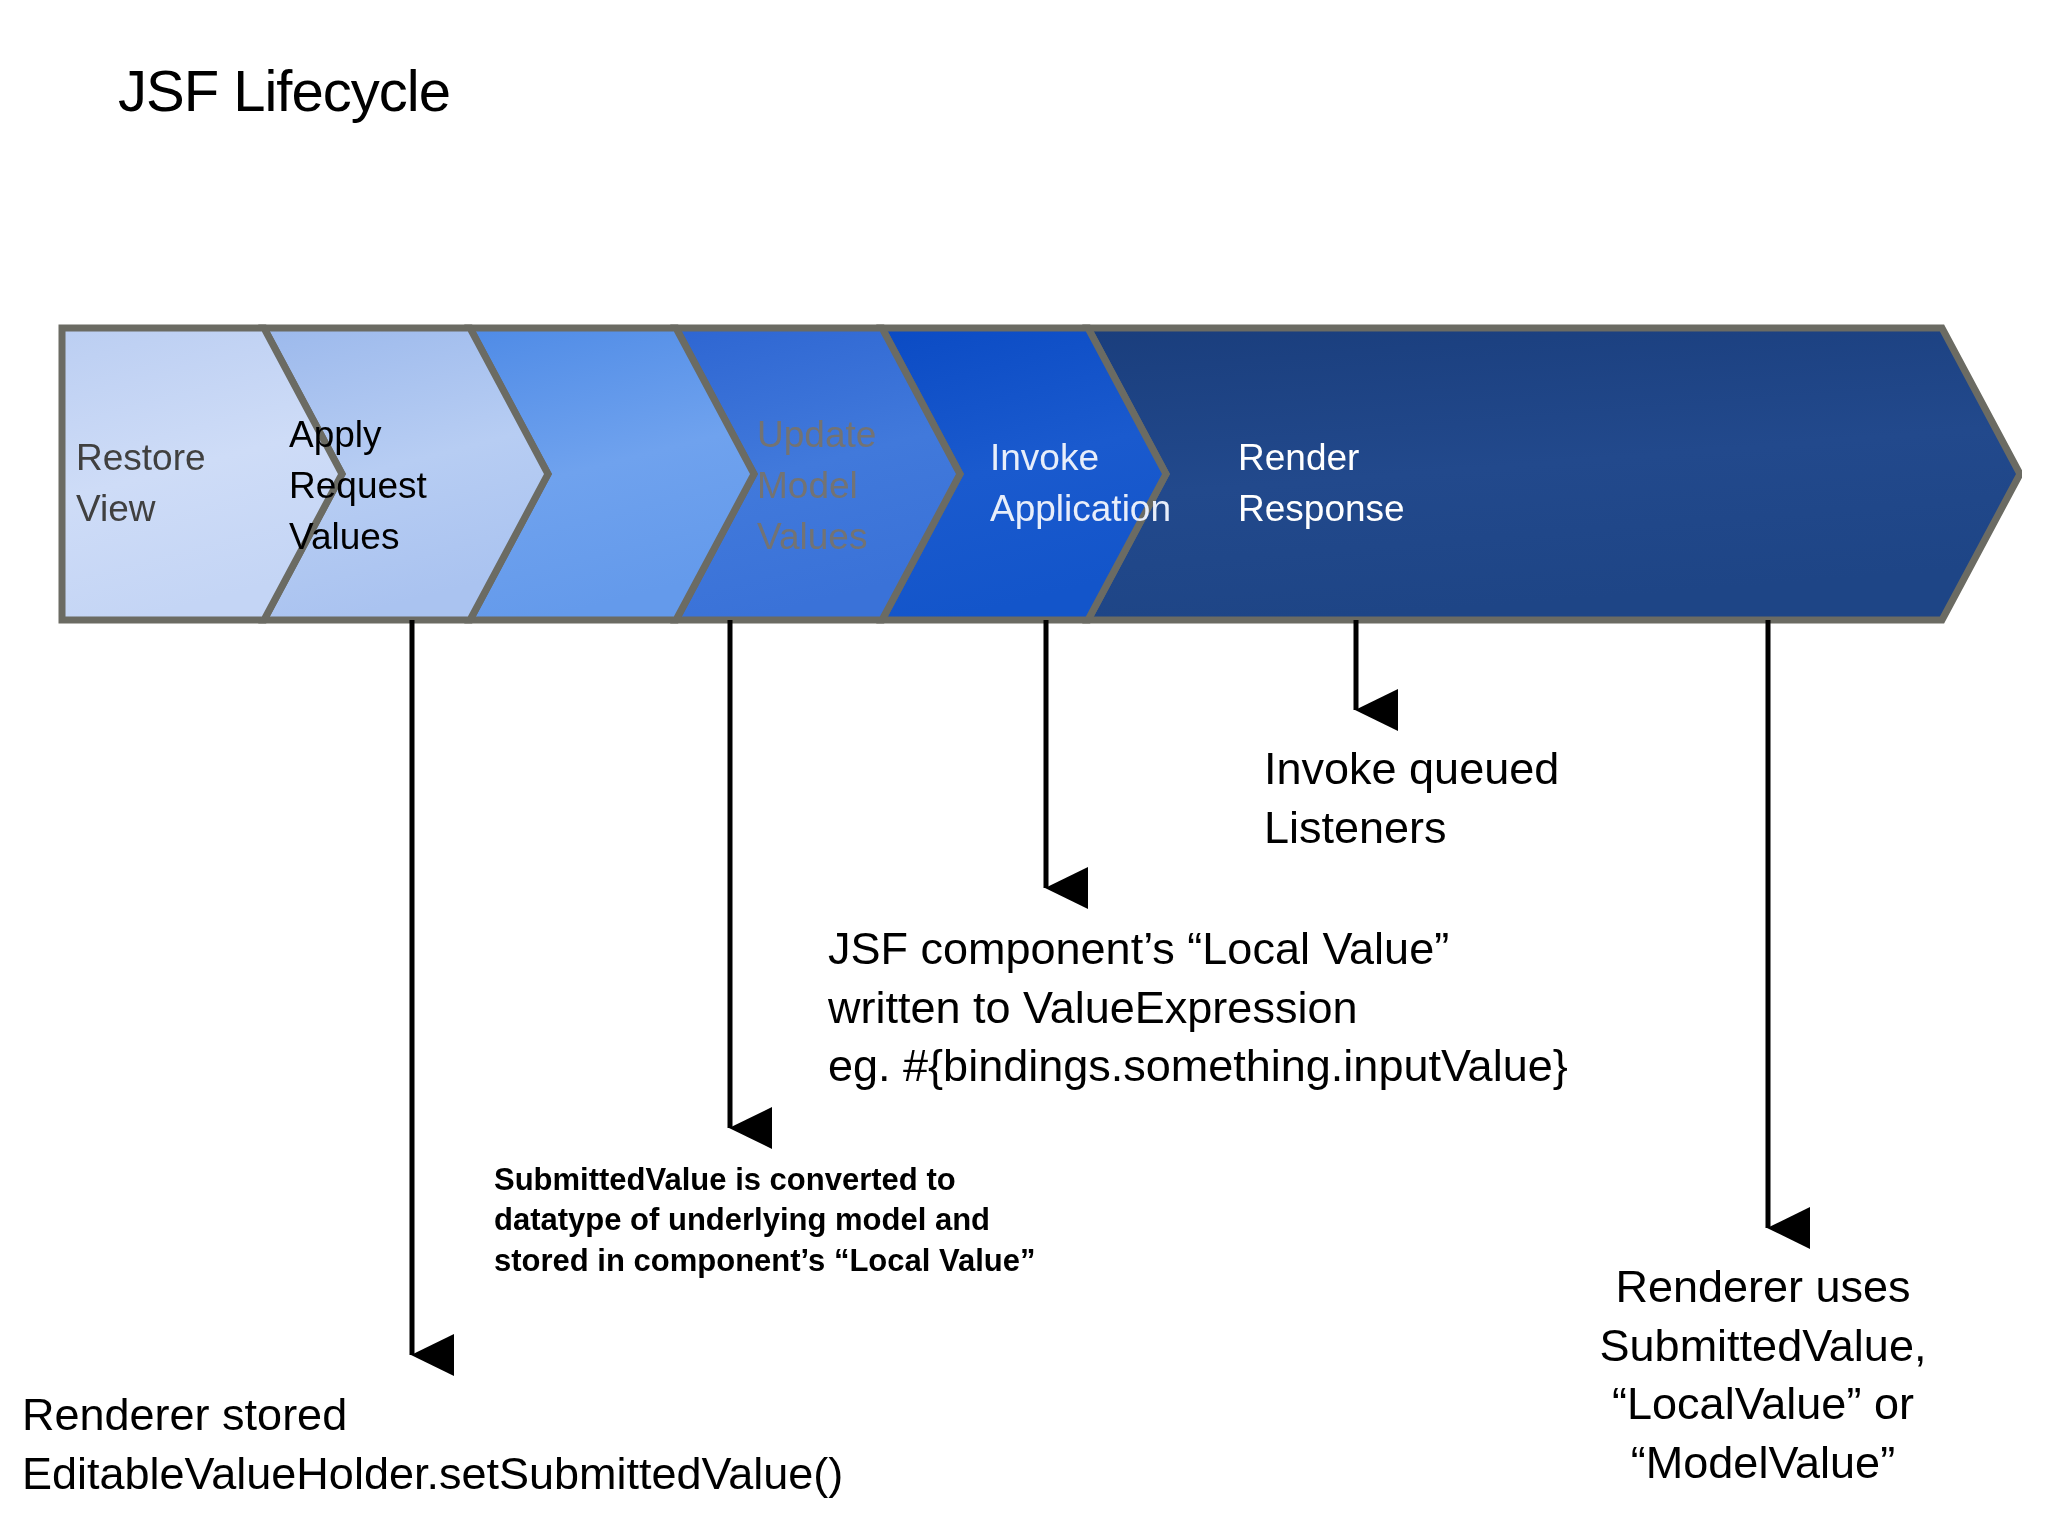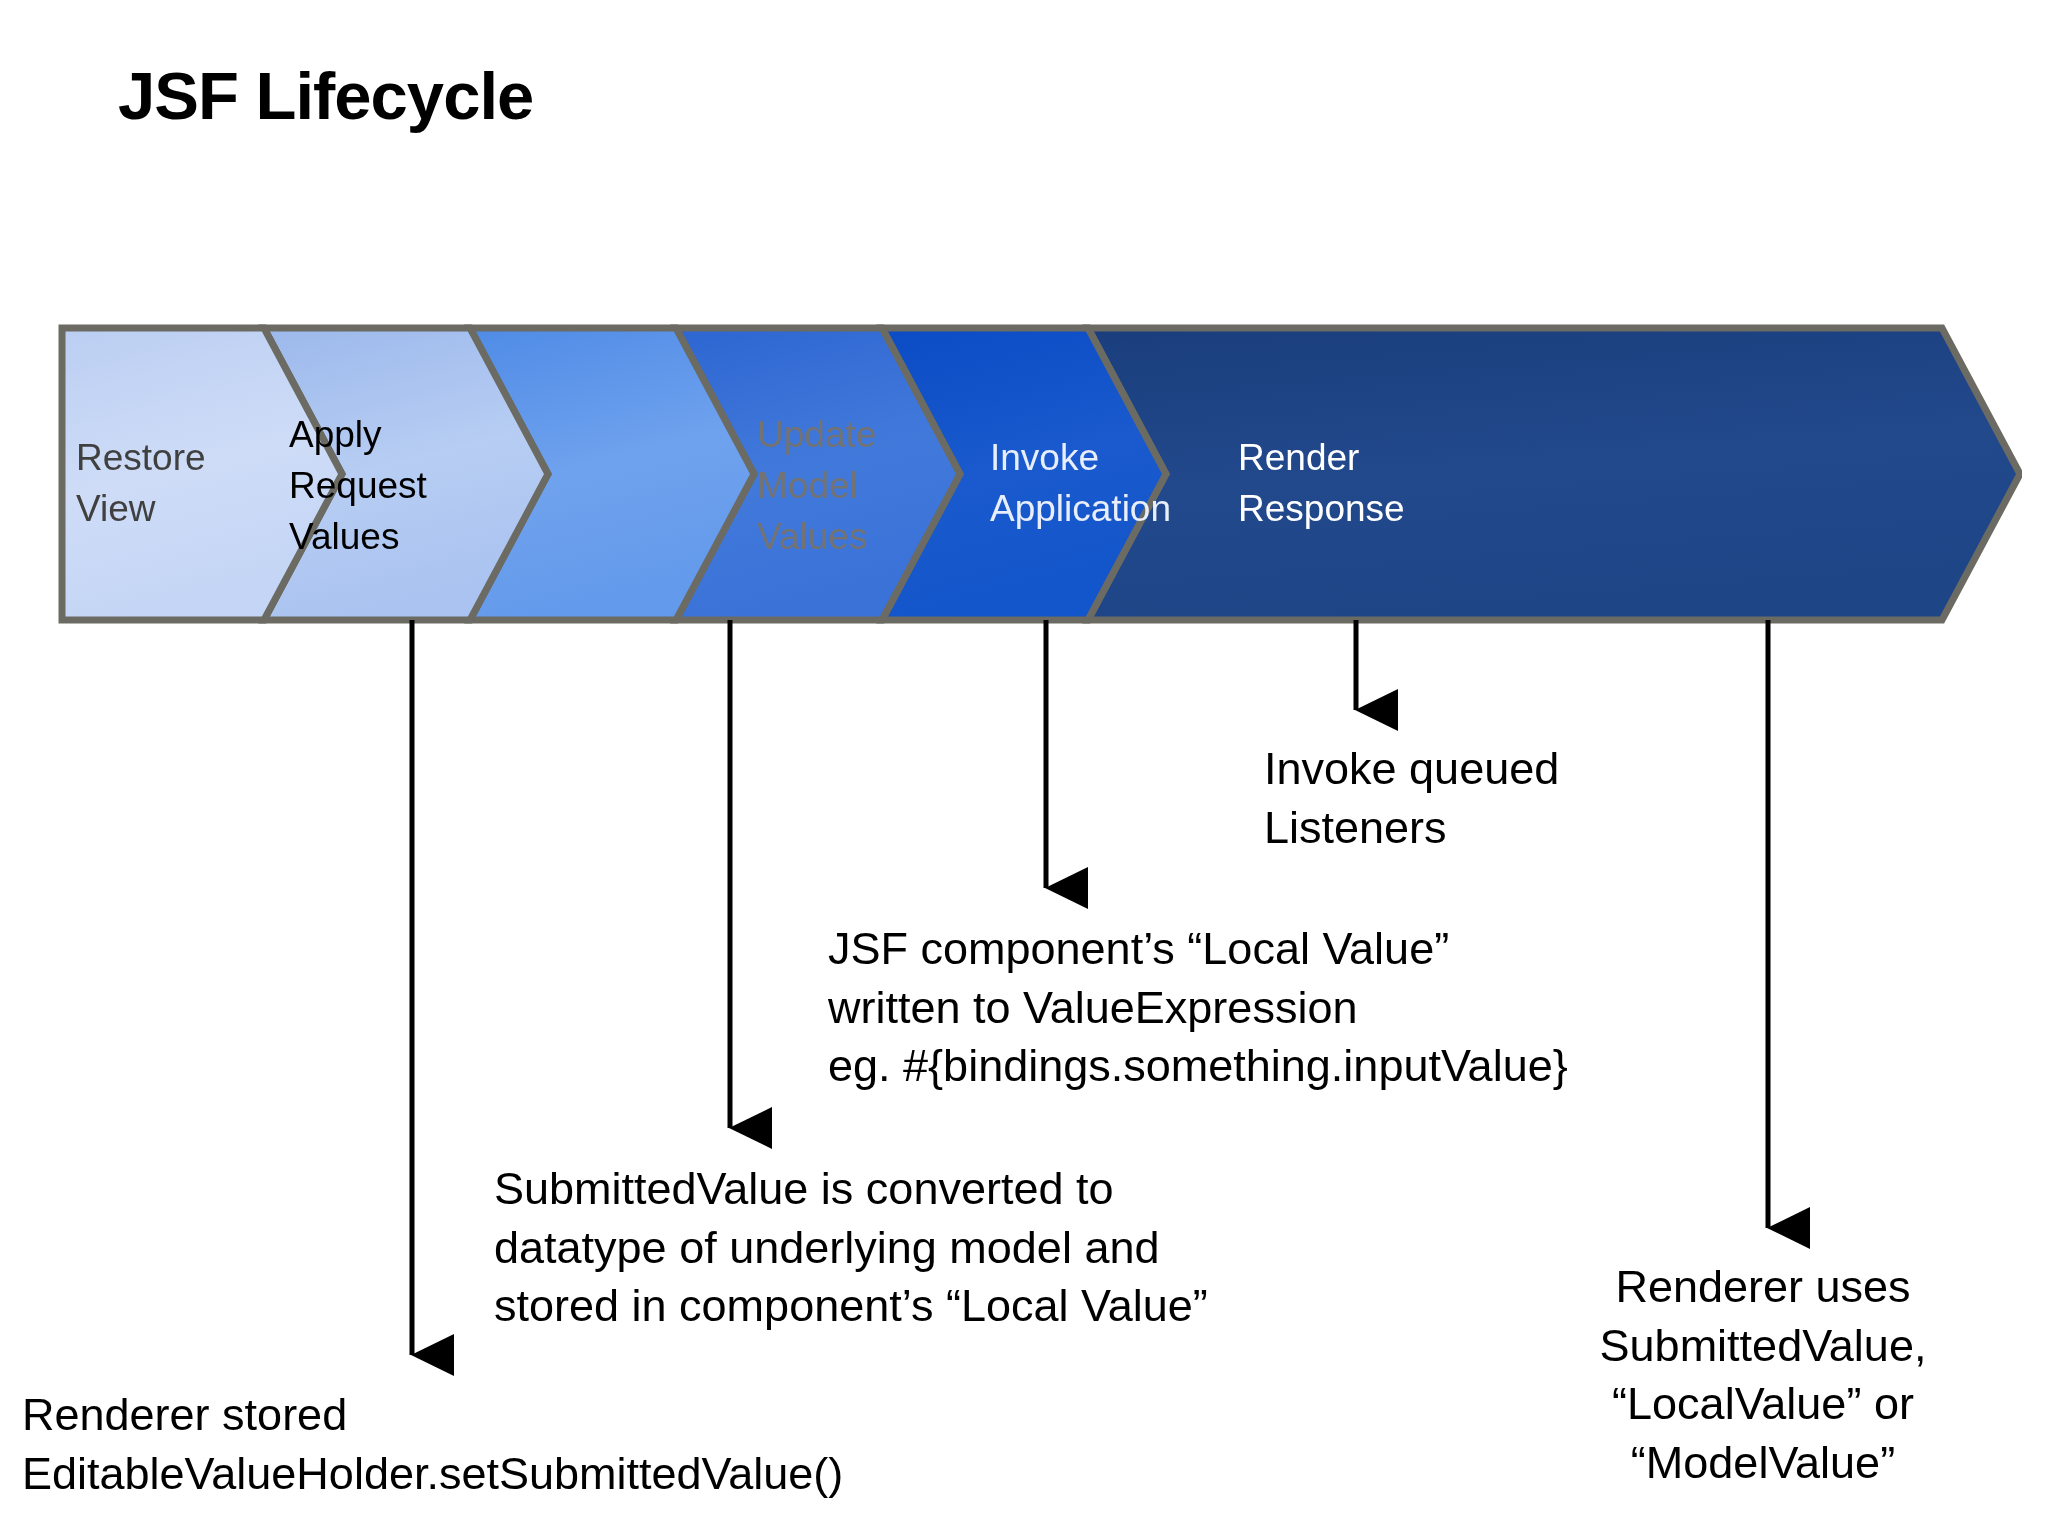--- a/index.html
+++ b/index.html
@@ -13,22 +13,22 @@
     position: relative;
     overflow: hidden;
     font-family: "Liberation Sans", sans-serif;
     color: #000000;
   }
 
   #page-title {
     position: absolute;
     left: 118px;
     top: 62px;
-    font-size: 67px;
-    font-weight: bold;
+    font-size: 58px;
+    font-weight: normal;
     letter-spacing: -1px;
     line-height: 1.0;
     color: #000000;
     white-space: nowrap;
   }
 
   
   #chevron-band {
     position: absolute;
     left: 58px;
@@ -52,21 +52,21 @@
   .annotation {
     position: absolute;
     font-size: 44px;
     line-height: 1.30;
     color: #000000;
     white-space: pre-line;
   }
   .annotation.center { text-align: center; }
 
   #ann-renderer-invokes  { left: 22px;   top: 1386px; font-size: 45px; }
-  #ann-submitted-value   { left: 494px;  top: 1160px; font-size: 45px; }
+  #ann-submitted-value   { left: 494px;  top: 1160px; font-size: 31px; font-weight: bold; }
   #ann-local-value       { left: 828px;  top: 920px;  font-size: 45px; }
   #ann-invoke-listeners  { left: 1264px; top: 740px;  font-size: 45px; }
   #ann-renderer-uses     { left: 1528px; top: 1258px; font-size: 45px; width: 470px; }
 
   
   #arrow-layer {
     position: absolute;
     left: 0;
     top: 0;
     width: 2048px;

